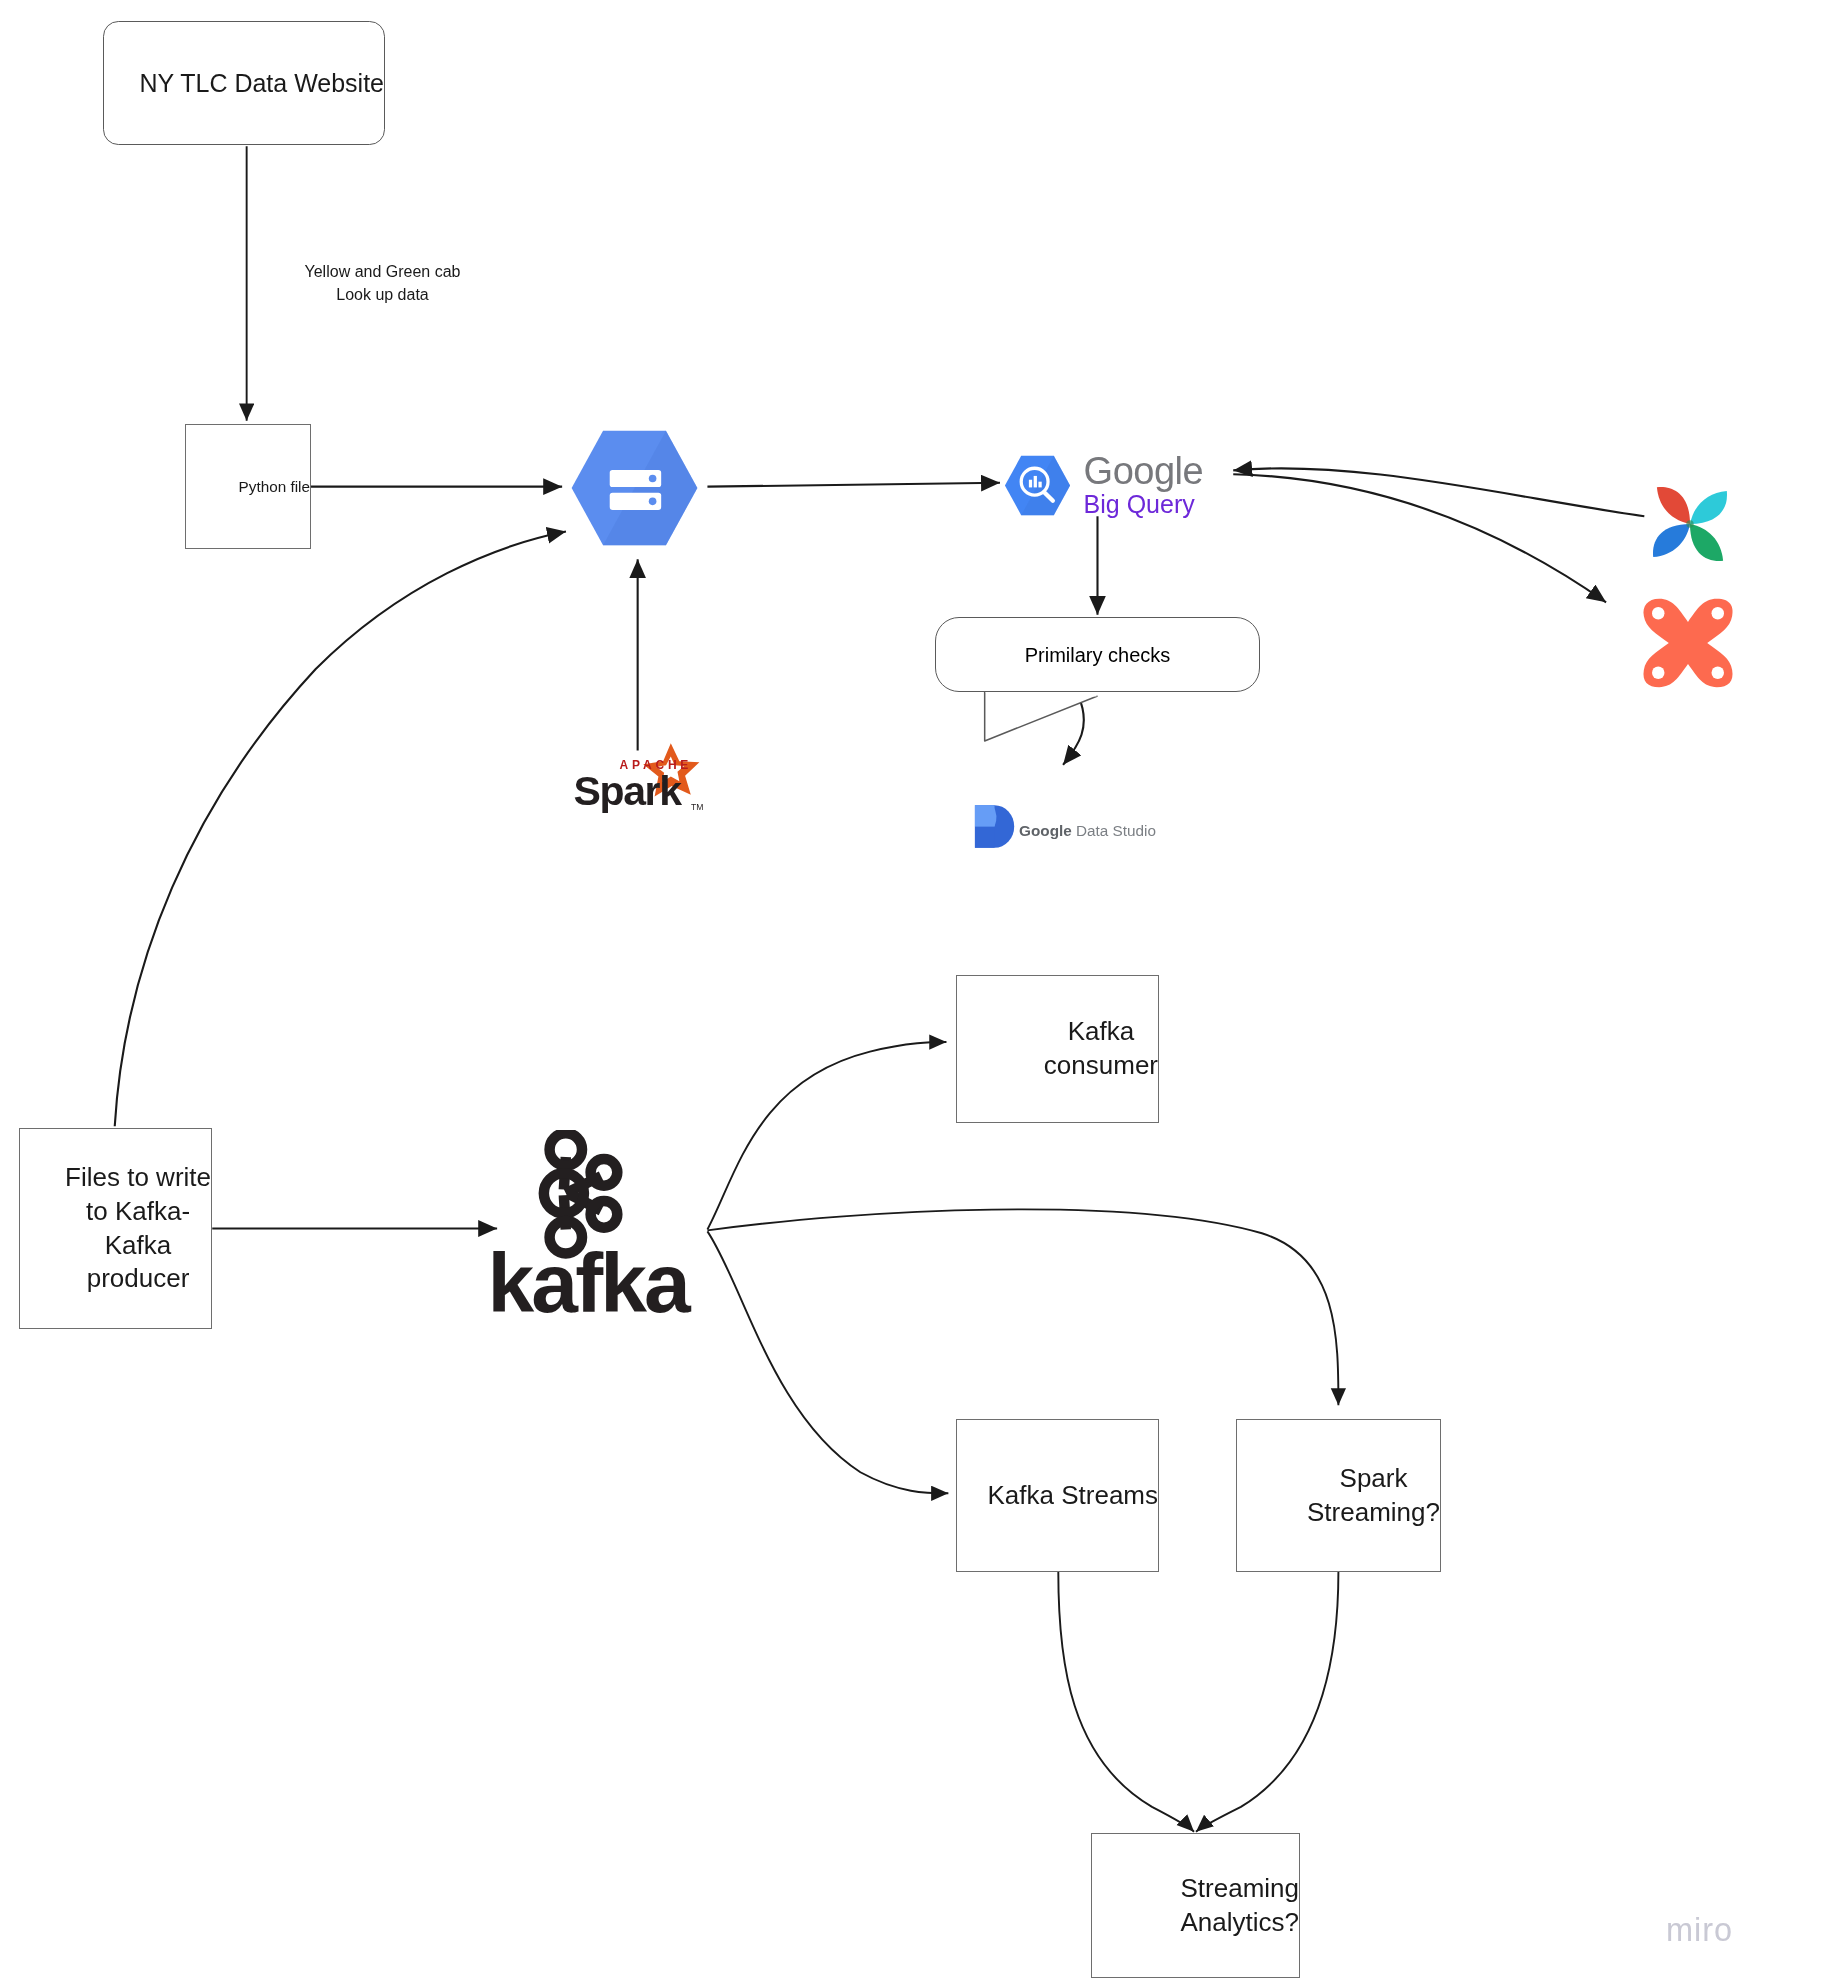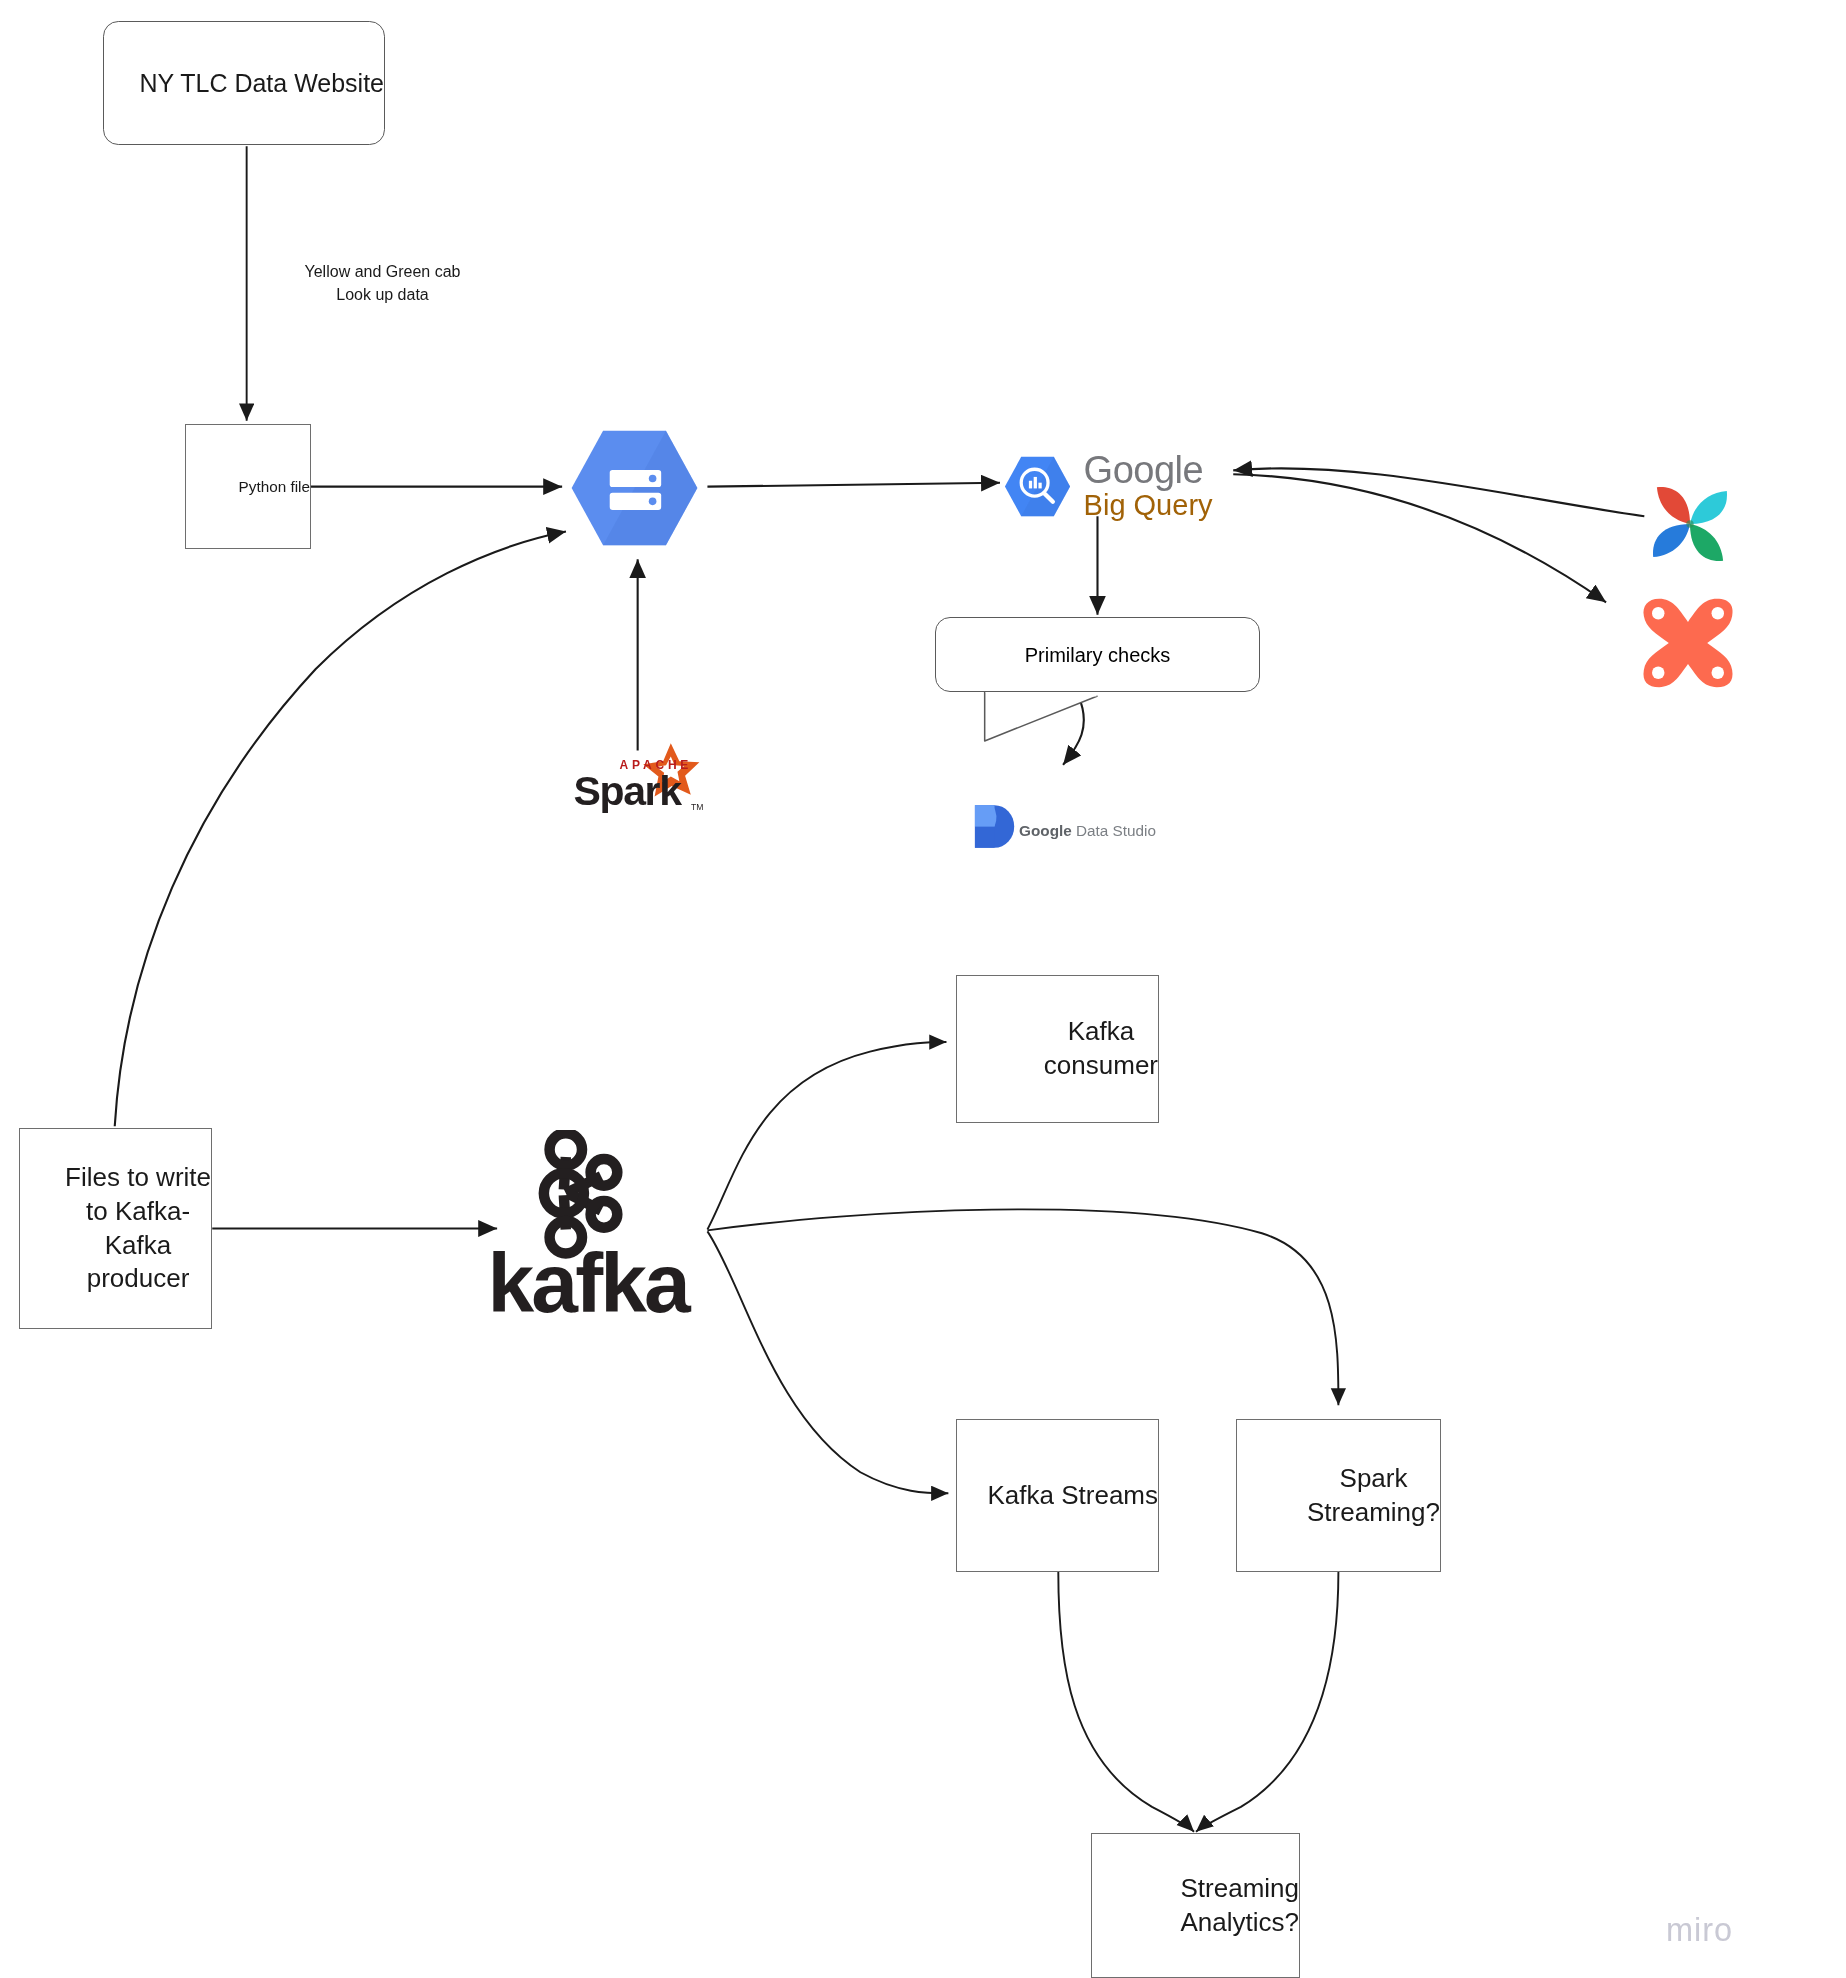--- a/index.html
+++ b/index.html
@@ -64,37 +64,37 @@
     justify-content: center;
   }
   .logo-caption {
     margin-top: 3.8px;
     white-space: nowrap;
   }
   .bubble {
     position: absolute;
     box-sizing: border-box;
     border: 1.5px solid #5a5a5a;
-    border-radius: 15px;
+    border-radius: 24px;
     background: #ffffff;
     display: flex;
     align-items: center;
     justify-content: center;
   }
   #watermark {
     position: absolute;
     color: #c9c9d4;
     font-size: 32.5px;
     letter-spacing: 1px;
     font-family: "Liberation Sans", sans-serif;
   }
   .gds-caption-google { color: #5f6368; font-weight: bold; }
   .gds-caption-rest { color: #7b7f84; }
   .bq-google { color: #77787c; font-size: 38px; letter-spacing: -0.5px; line-height: 1; }
-  .bq-sub { color: #a16207; font-size: 29px; line-height: 1.15; }
+  .bq-sub { color: #6d28d9; font-size: 25px; line-height: 1.15; }
 </style>
 </head>
 <body>
 
 <div id="canvas">
 
   <svg id="edges" viewBox="0 0 1932 2070" width="1847" height="1979" xmlns="http://www.w3.org/2000/svg">
     <defs>
       <marker id="arrow" markerWidth="11" markerHeight="11" refX="9" refY="4" orient="auto" markerUnits="strokeWidth">
         <path d="M0,0 L9,4 L0,8 z" fill="#1a1a1a"></path>

